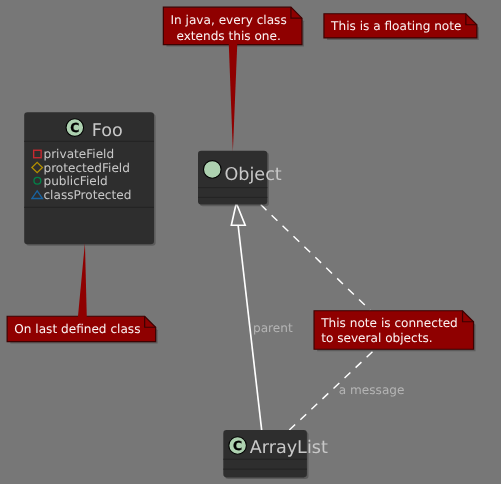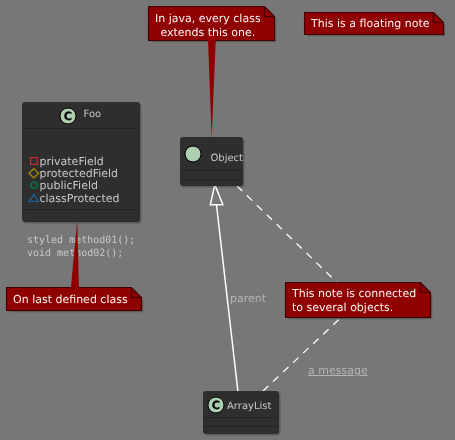--- a/index.html
+++ b/index.html
@@ -6,23 +6,23 @@
   body{width:455px;height:440px;background:#777777;overflow:hidden;
        font-family:"DejaVu Sans",sans-serif;
        -webkit-font-smoothing:antialiased;-moz-osx-font-smoothing:grayscale;text-rendering:geometricPrecision;}
   #stage{position:relative;width:455px;height:440px;}
 
   .cls{position:absolute;border-radius:3px;background:#2e2e2e;
        box-shadow:1.5px 1.5px 0.5px rgba(0,0,0,0.22);}
   .cls .hdr{display:flex;align-items:center;justify-content:center;gap:8px;}
   .cls .hdr svg{flex:0 0 auto;}
   .row svg{flex:0 0 auto;}
-  .cls .title{color:#c8c8c8;font-size:10px;}
+  .cls .title{color:#c8c8c8;font-size:16px;}
   .sep{height:1px;background:#242424;}
-  .sect{padding:0 5px;margin-top:21px;}
+  .sect{padding:0 5px;}
   .row svg{margin-left:1px;margin-right:-1.5px;}
   .row{display:flex;align-items:center;gap:0px;height:12.4px;color:#c8c8c8;font-size:11px;
        white-space:nowrap;}
   .mrow{height:13px;color:#c8c8c8;font-size:10px;font-family:"DejaVu Sans Mono",monospace;white-space:nowrap;}
 
   .note{position:absolute;color:#fbf2f2;font-size:11px;line-height:14px;}
   .note svg.shape{position:absolute;left:0;top:0;overflow:visible;}
   .note .txt{position:relative;z-index:2;white-space:pre;}
 
   svg.layer{position:absolute;left:0;top:0;width:455px;height:440px;
@@ -73,24 +73,20 @@
         <span>publicField</span>
       </div>
       <div class="row">
         <svg width="13" height="13" viewBox="0 0 13 13">
             <polygon points="5.8,2.6 10.6,9.4 1,9.4" fill="none" stroke="#1963a0" stroke-width="1.25"></polygon>
           </svg>
         <span>classProtected</span>
       </div>
     </div>
     <div class="sep"></div>
-    <div class="sect" style="padding-top:4px;">
-      <div class="mrow">styled method01();</div>
-      <div class="mrow">void method02();</div>
-    </div>
   </div>
 
   <div class="cls" style="left:180px;top:137px;width:63px;height:49px;">
     <div class="hdr" style="height:33px;justify-content:space-between;padding:0 0 0 4px;gap:2px;">
       <svg width="18" height="18" viewBox="0 0 18 18" style="margin-top:1px;">
         <circle cx="9" cy="9" r="8" fill="#add1b0" stroke="#000000" stroke-width="1"></circle>
       </svg>
       <span class="title" style="margin-top:9px;">Object</span>
     </div>
     <div class="sep"></div>
@@ -113,21 +109,21 @@
 
   <div class="note" style="left:148px;top:6px;width:127px;height:35px;">
     <svg class="shape" width="130" height="38" viewBox="0 0 130 38">
       <path d="M 2 2 L 117 2 L 127 12 L 127 35 L 2 35 Z" fill="rgba(0,0,0,0.22)" transform="translate(1.3,1.3)"></path>
       <path d="M 0.5 0.5 L 116.5 0.5 L 126.5 10.5 L 126.5 34.5 L 0.5 34.5 Z" fill="#8f0000" stroke="#3d0202" stroke-width="1.1"></path>
       <path d="M 116.5 0.5 L 116.5 10.5 L 126.5 10.5" fill="none" stroke="#3d0202" stroke-width="1.1"></path>
     </svg>
     <div class="txt" style="left:7px;top:5.5px;position:absolute;text-align:center;">In java, every class
 extends this one.</div>
   </div>
-  <div class="note" style="left:304px;top:12px;width:140px;height:33px;">
+  <div class="note" style="left:294px;top:12px;width:140px;height:33px;">
     <svg class="shape" width="143" height="26" viewBox="0 0 143 26">
       <path d="M 2 2 L 130 2 L 140 12 L 140 23 L 2 23 Z" fill="rgba(0,0,0,0.22)" transform="translate(1.3,1.3)"></path>
       <path d="M 0.5 0.5 L 129.5 0.5 L 139.5 10.5 L 139.5 22.5 L 0.5 22.5 Z" fill="#8f0000" stroke="#3d0202" stroke-width="1.1"></path>
       <path d="M 129.5 0.5 L 129.5 10.5 L 139.5 10.5" fill="none" stroke="#3d0202" stroke-width="1.1"></path>
     </svg>
     <div class="txt" style="left:7px;top:4.5px;position:absolute;">This is a floating note</div>
   </div>
   <div class="note" style="left:285px;top:282px;width:123px;height:36px;">
     <svg class="shape" width="149" height="39" viewBox="0 0 149 39">
       <path d="M 2 2 L 136 2 L 146 12 L 146 36 L 2 36 Z" fill="rgba(0,0,0,0.22)" transform="translate(1.3,1.3)"></path>
@@ -145,14 +141,14 @@
     </svg>
     <div class="txt" style="left:7px;top:5.5px;position:absolute;">On last defined class</div>
   </div>
 
   <svg class="layer" viewBox="0 0 455 440">
     <path d="M 207.6 30 L 211.7 137.8 L 216.1 30 Z" fill="#8f0000"></path>
     <path d="M 77.2 221 L 79.1 296 L 70.1 296 Z" fill="#8f0000"></path>
   </svg>
 
   <div class="lbl" style="left:230px;top:292px;">parent</div>
-  <div class="lbl" style="left:308px;top:364px;text-decoration:underline;">a message</div>
+  <div class="lbl" style="left:308px;top:348px;">a message</div>
 </div>
 
 </body></html>

